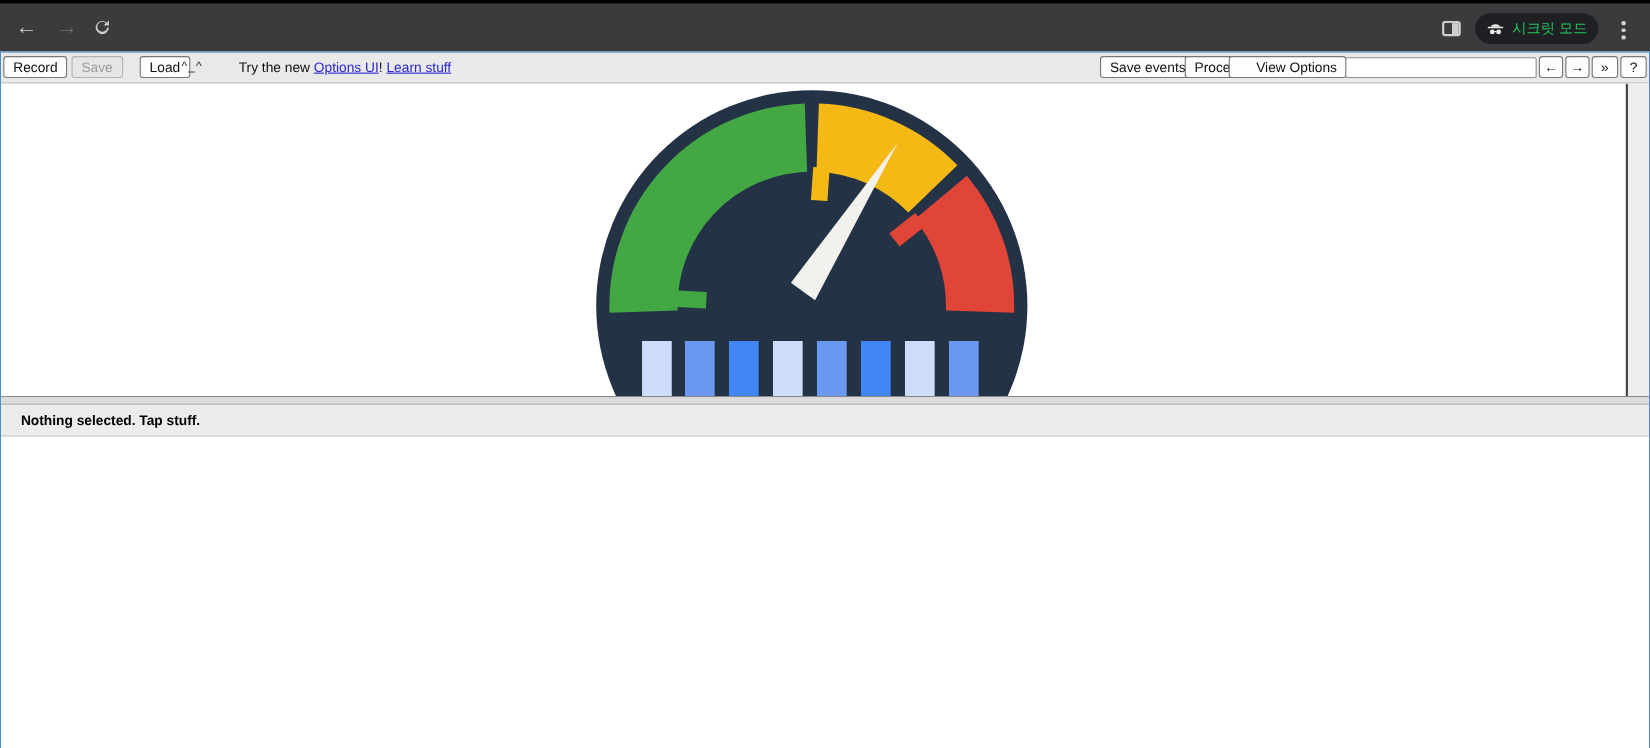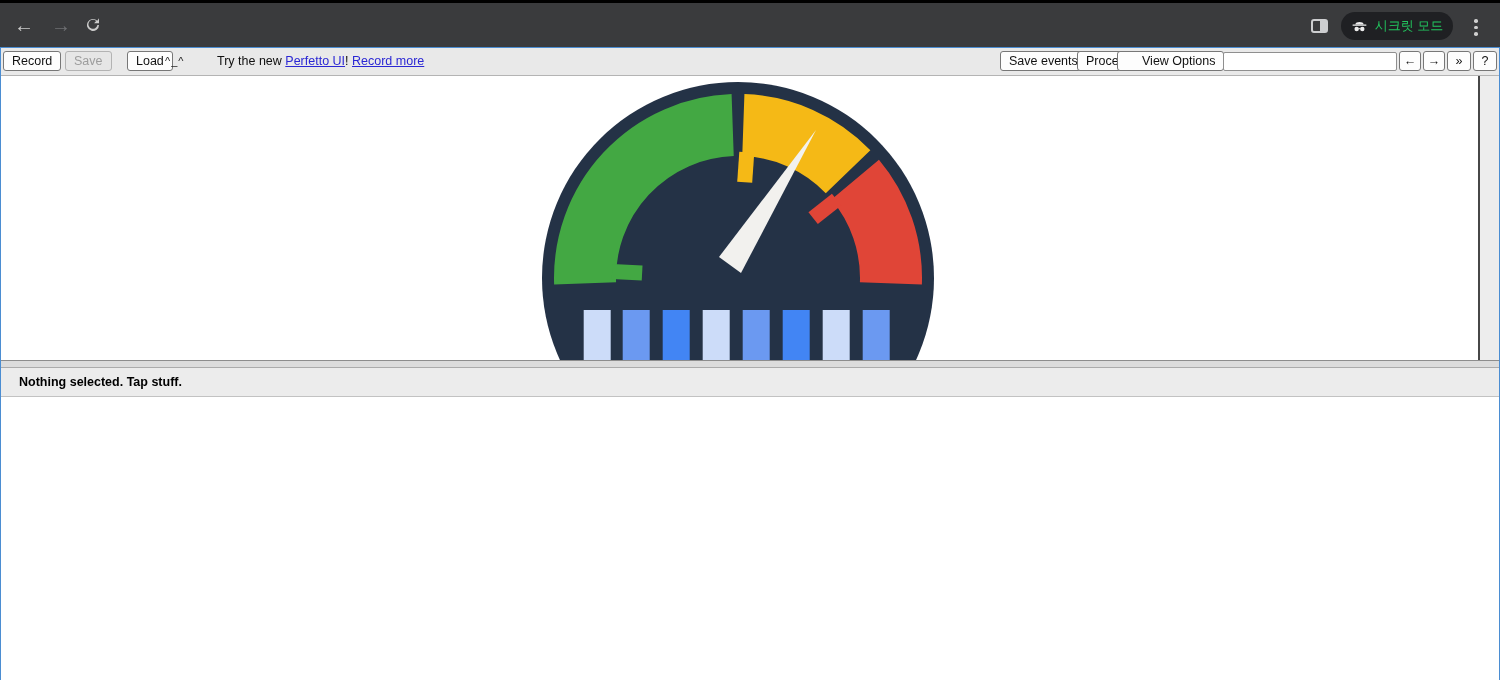--- a/index.html
+++ b/index.html
@@ -122,21 +122,21 @@
 
 <div class="tracing-app">
 
   <div class="trace-toolbar">
     <button class="tbtn" style="left:2px;">Record</button>
     <button class="tbtn disabled" style="left:64px;">Save</button>
     <button class="tbtn" style="left:110px;margin-left:16px;">Load</button>
     <span class="face-btn">^_^</span>
 
     <span class="toolbar-promo">
-      <span>Try the new </span><a class="link">Perfetto UI</a><span>! </span><a class="link">Record more</a>
+      <span>Try the new </span><a class="link">Options UI</a><span>! </span><a class="link">Learn stuff</a>
     </span>
 
     <button class="tbtn" style="left:999px;">Save events</button>
     <button class="tbtn" style="left:1076px;">Processes</button>
     <button class="tbtn" style="left:1116px;padding-left:24px;">View Options</button>
 
     <input class="search-box" value="" style="">
 
     <button class="tbtn navbtn" style="left:1398px;width:22px;">←</button>
     <button class="tbtn navbtn" style="left:1422px;width:22px;">→</button>

